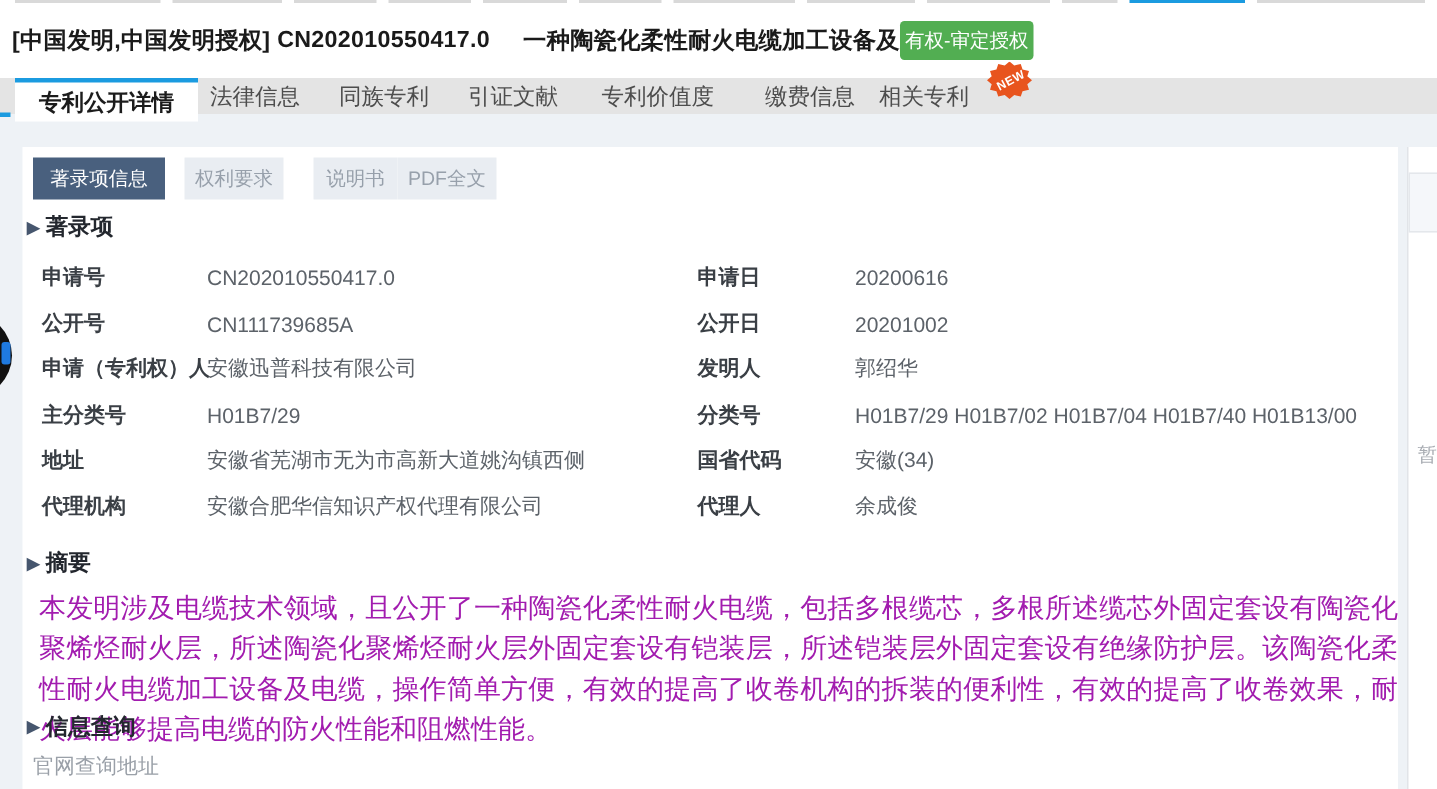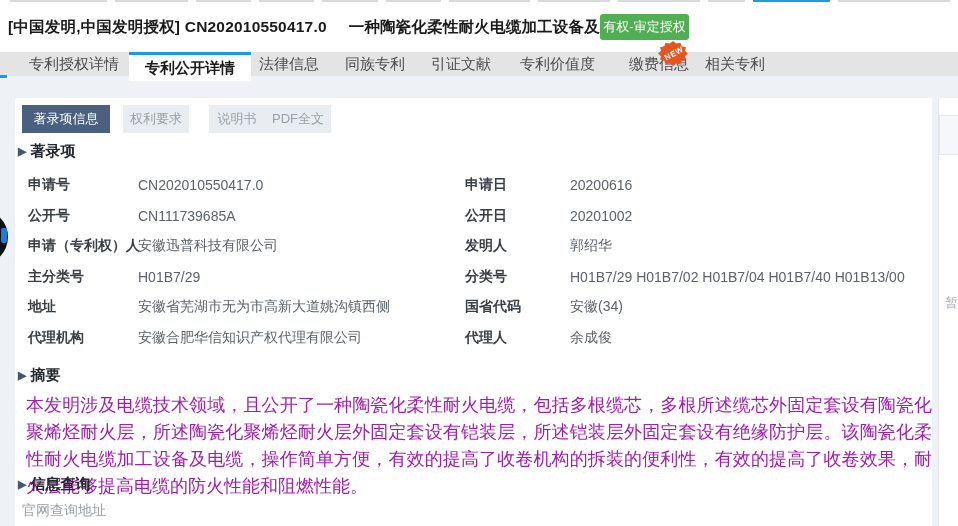--- a/index.html
+++ b/index.html
@@ -99,21 +99,20 @@
     </div>
     <div class="status-badge">有权-审定授权</div>
     <div class="new-badge">
       <div class="burst"></div>
       <div class="ntext">NEW</div>
     </div>
   </div>
 
   <div class="tab-bar"></div>
   <div class="tab-row">
-    <div class="tab" style="margin-left:29px">专利授权详情</div>
     <div class="tab active" style="margin-left:10px">专利公开详情</div>
     <div class="tab" style="margin-left:8px">法律信息</div>
     <div class="tab" style="margin-left:26px">同族专利</div>
     <div class="tab" style="margin-left:26px">引证文献</div>
     <div class="tab" style="margin-left:29px">专利价值度</div>
     <div class="tab" style="margin-left:34px">缴费信息</div>
     <div class="tab" style="margin-left:16px">相关专利</div>
   </div>
   <div class="left-blue-tick"></div>
 

